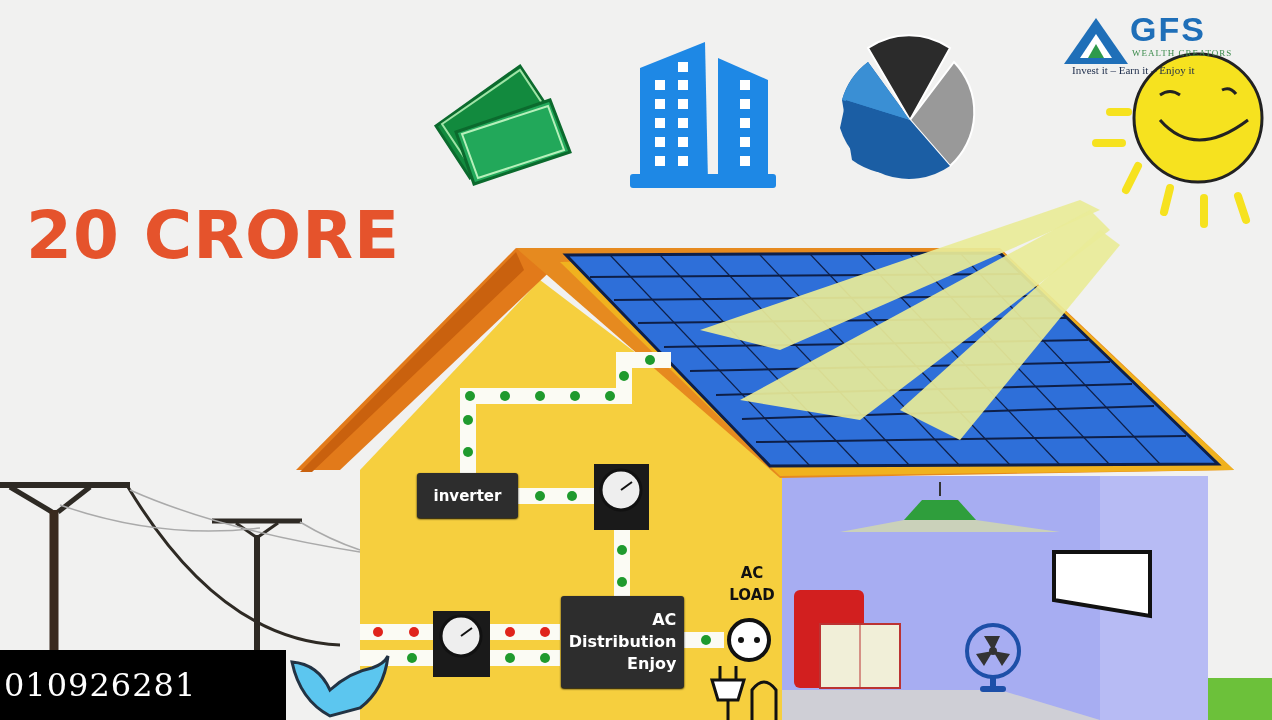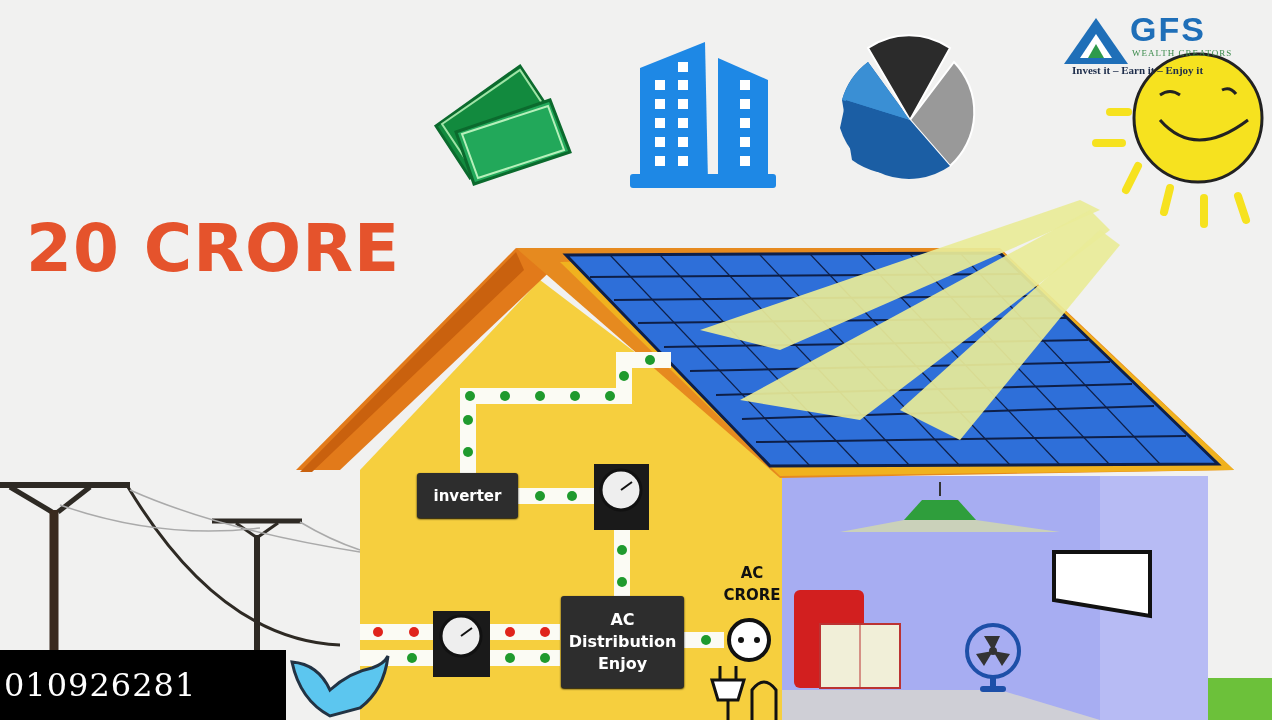--- a/index.html
+++ b/index.html
@@ -1,22 +1,22 @@
 <!DOCTYPE html>
 <html><head>
 <meta charset="utf-8">
 <style>
   html,body{margin:0;padding:0;}
   body{width:1272px;height:720px;overflow:hidden;background:#f1f1f0;position:relative;font-family:"Liberation Sans",sans-serif;}
   .abs{position:absolute;}
-  .headline{left:26px;top:209px;font-family:"DejaVu Sans",sans-serif;font-weight:bold;font-size:66px;color:#e5532c;letter-spacing:1px;line-height:80px;}
+  .headline{left:26px;top:196px;font-family:"DejaVu Sans",sans-serif;font-weight:bold;font-size:66px;color:#e5532c;letter-spacing:1px;line-height:80px;}
   .logo-gfs{left:1130px;top:10px;font-family:"Liberation Sans",sans-serif;font-weight:bold;font-size:34px;color:#1f6fb8;letter-spacing:2px;}
   .logo-sub{left:1132px;top:48px;font-family:"Liberation Serif",serif;font-size:9px;color:#3a8a4a;letter-spacing:1px;}
-  .logo-tag{left:1072px;top:64px;font-family:"Liberation Serif",serif;font-weight:bold;font-size:11px;color:#1d2c4a;}
-  .box{background:#2d2d2d;color:#fff;border-radius:3px;display:flex;align-items:center;justify-content:center;text-align:center;font-family:"DejaVu Sans",sans-serif;font-weight:bold;box-shadow:0 1px 2px #000;}
+  .logo-tag{left:1072px;top:64px;font-family:"Liberation Serif",serif;font-weight:normal;font-size:11px;color:#1d2c4a;}
+  .box{background:#2d2d2d;color:#fff;border-radius:3px;display:flex;align-items:center;justify-content:center;text-align:right;font-family:"DejaVu Sans",sans-serif;font-weight:bold;box-shadow:0 1px 2px #000;}
   .inverter{left:417px;top:473px;width:101px;height:45px;font-size:15px;}
   .acpanel{left:561px;top:596px;width:123px;height:92px;font-size:16px;line-height:22px;}
   .acload{left:722px;top:562px;width:60px;font-family:"DejaVu Sans",sans-serif;font-weight:bold;font-size:15px;line-height:22px;text-align:center;color:#111;}
   .phone{left:0;top:650px;width:286px;height:72px;background:#000;color:#fff;font-family:"DejaVu Serif",serif;font-size:32px;line-height:70px;padding-left:4px;box-sizing:border-box;letter-spacing:1px;}
   .greenblk{left:1208px;top:678px;width:64px;height:42px;background:#6cc13a;}
 </style>
 </head>
 <body>
 
 <svg class="abs" style="left:0;top:0" width="1272" height="720" viewBox="0 0 1272 720">
@@ -238,17 +238,17 @@
 <div class="abs box acpanel">
   <div>
     <div>AC</div>
     <div>Distribution</div>
     <div>Enjoy</div>
   </div>
 </div>
 
 <div class="abs acload">
   <div>AC</div>
-  <div>CRORE</div>
+  <div>LOAD</div>
 </div>
 
 <div class="abs phone">010926281</div>
 <div class="abs greenblk"></div>
 
 </body></html>

